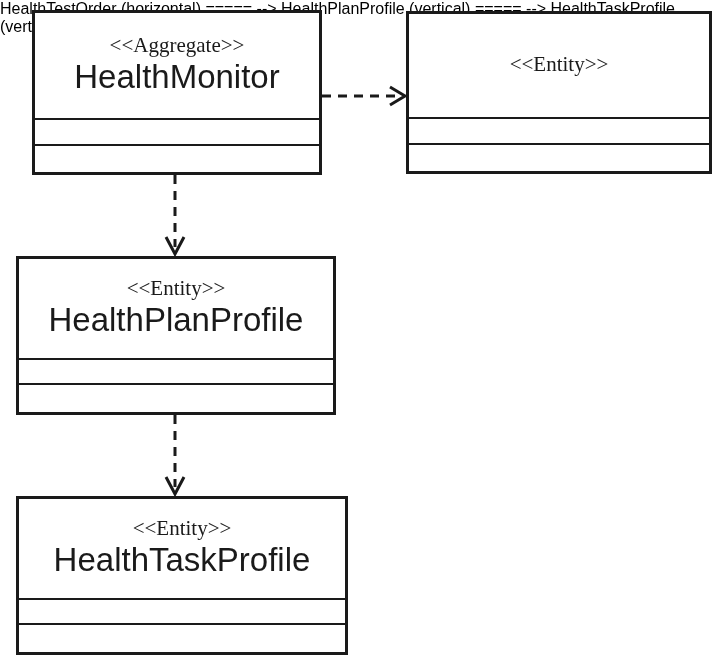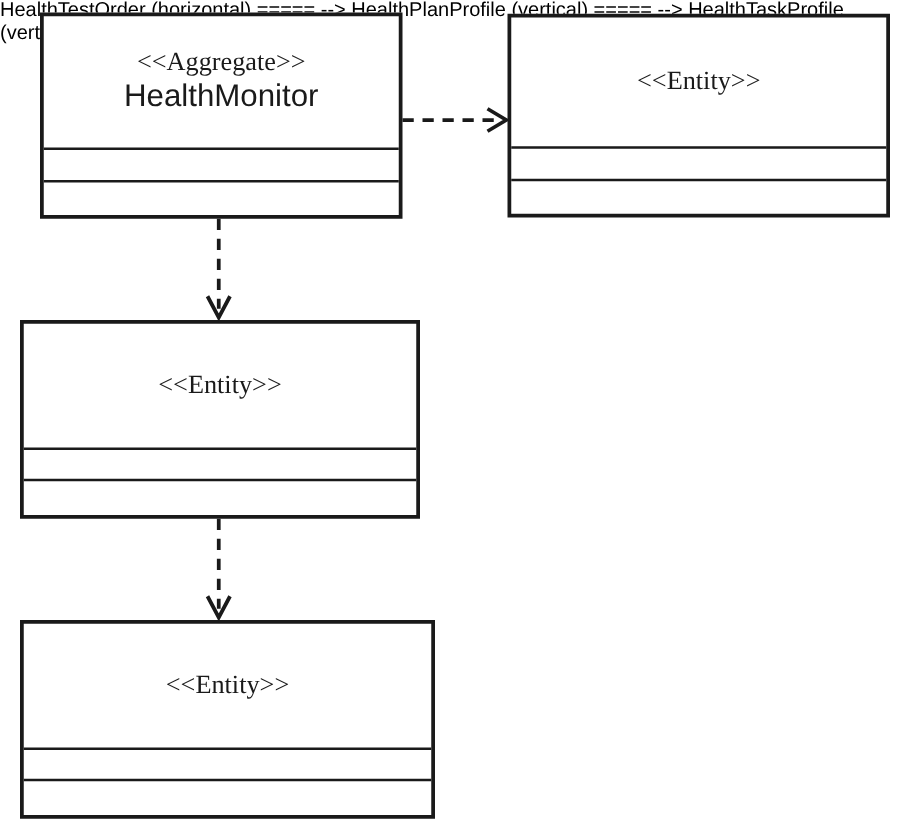--- a/index.html
+++ b/index.html
@@ -37,21 +37,21 @@
   .uml-stereotype {
     font-family: "Liberation Serif", serif;
     font-size: 21px;
     line-height: 1.05;
     color: #1a1a1a;
     white-space: nowrap;
     letter-spacing: 0px;
   }
   .uml-name {
     font-family: "Liberation Sans", sans-serif;
-    font-size: 25px;
+    font-size: 33px;
     line-height: 1.12;
     color: #1a1a1a;
     white-space: nowrap;
     margin-top: 3px;
   }
   .uml-compartment {
     flex: 0 0 auto;
     border-top: 2px solid #1a1a1a;
     box-sizing: border-box;
   }
@@ -96,29 +96,31 @@
       <div class="uml-stereotype">&lt;&lt;Entity&gt;&gt;</div>
     </div>
     <div class="uml-compartment" style="height:26px;"></div>
     <div class="uml-compartment" style="height:28px;"></div>
   </div>
 
   
   <div class="uml-class" style="left:16px; top:256px; width:320px; height:159px;">
     <div class="uml-header">
       <div class="uml-stereotype">&lt;&lt;Entity&gt;&gt;</div>
+      <div class="uml-name">HealthPlanProfile</div>
     </div>
     <div class="uml-compartment" style="height:25px;"></div>
     <div class="uml-compartment" style="height:29px;"></div>
   </div>
 
   
   <div class="uml-class" style="left:16px; top:496px; width:332px; height:159px;">
     <div class="uml-header">
       <div class="uml-stereotype">&lt;&lt;Entity&gt;&gt;</div>
+      <div class="uml-name">HealthTaskProfile</div>
     </div>
     <div class="uml-compartment" style="height:25px;"></div>
     <div class="uml-compartment" style="height:29px;"></div>
   </div>
 
    HealthTestOrder (horizontal) ===== --&gt;
   <svg class="connector" style="left:320px; top:78px; width:90px; height:36px;" viewBox="0 0 90 36">
     <line x1="2" y1="18" x2="80" y2="18"></line>
     <polyline points="70,9 85,18 70,27"></polyline>
   </svg>

